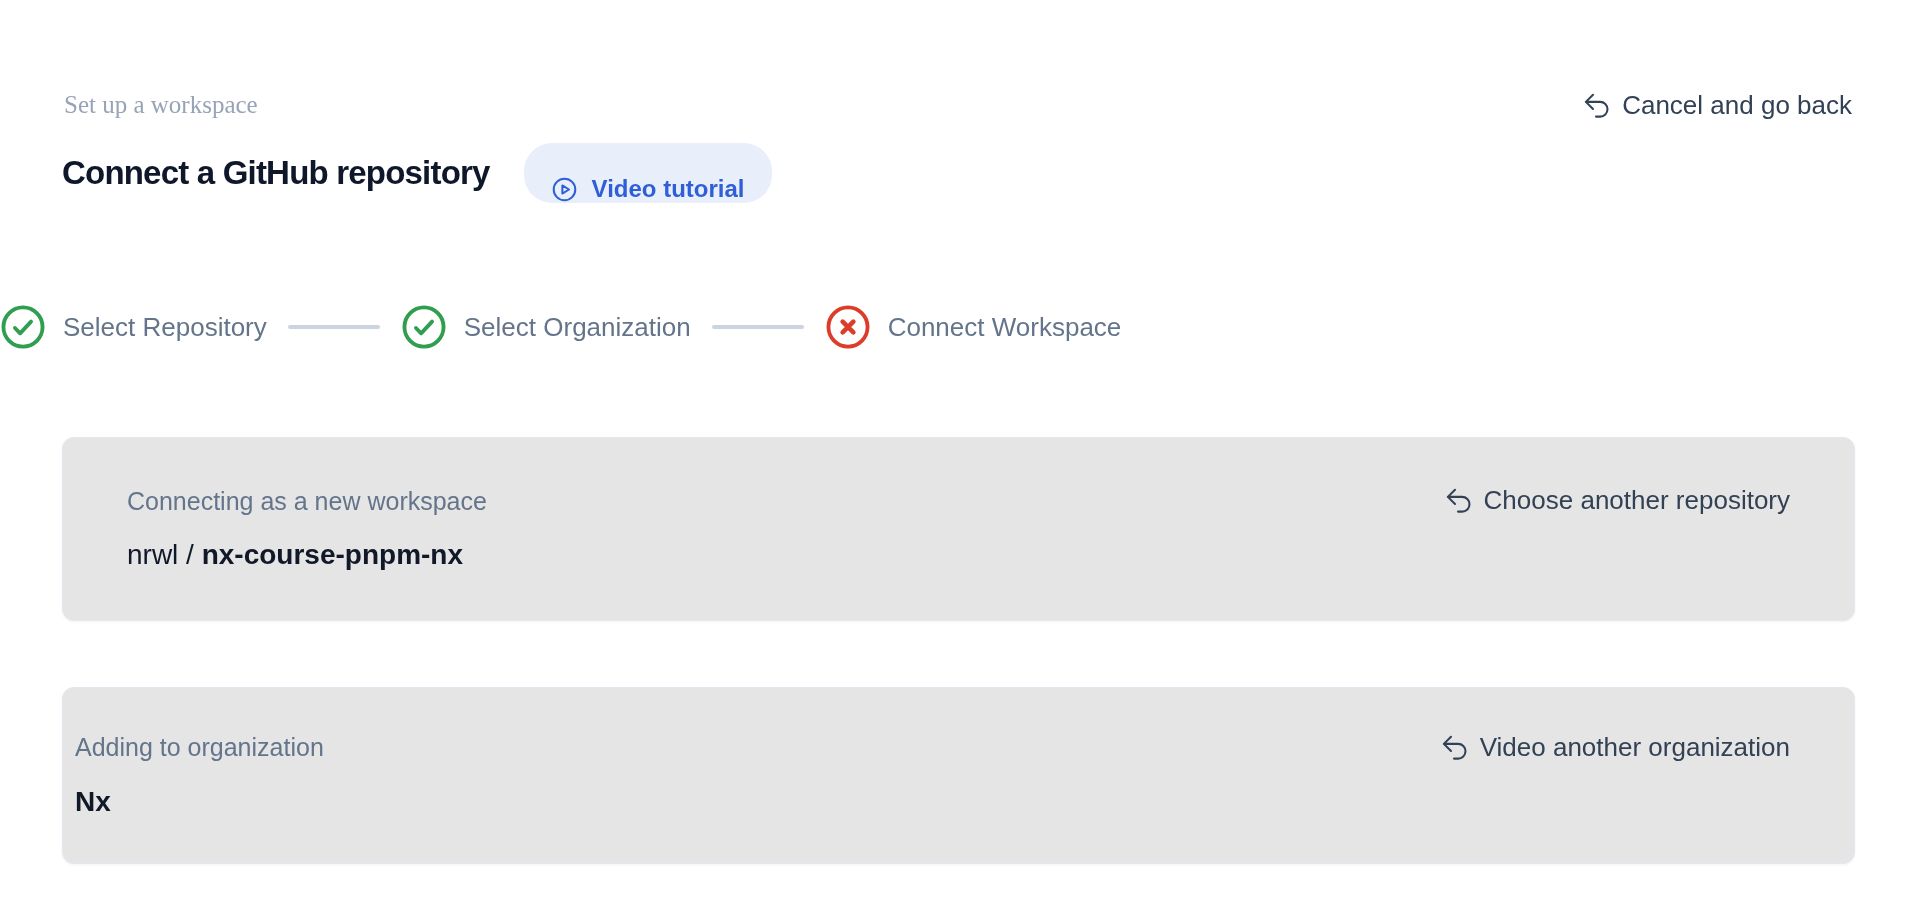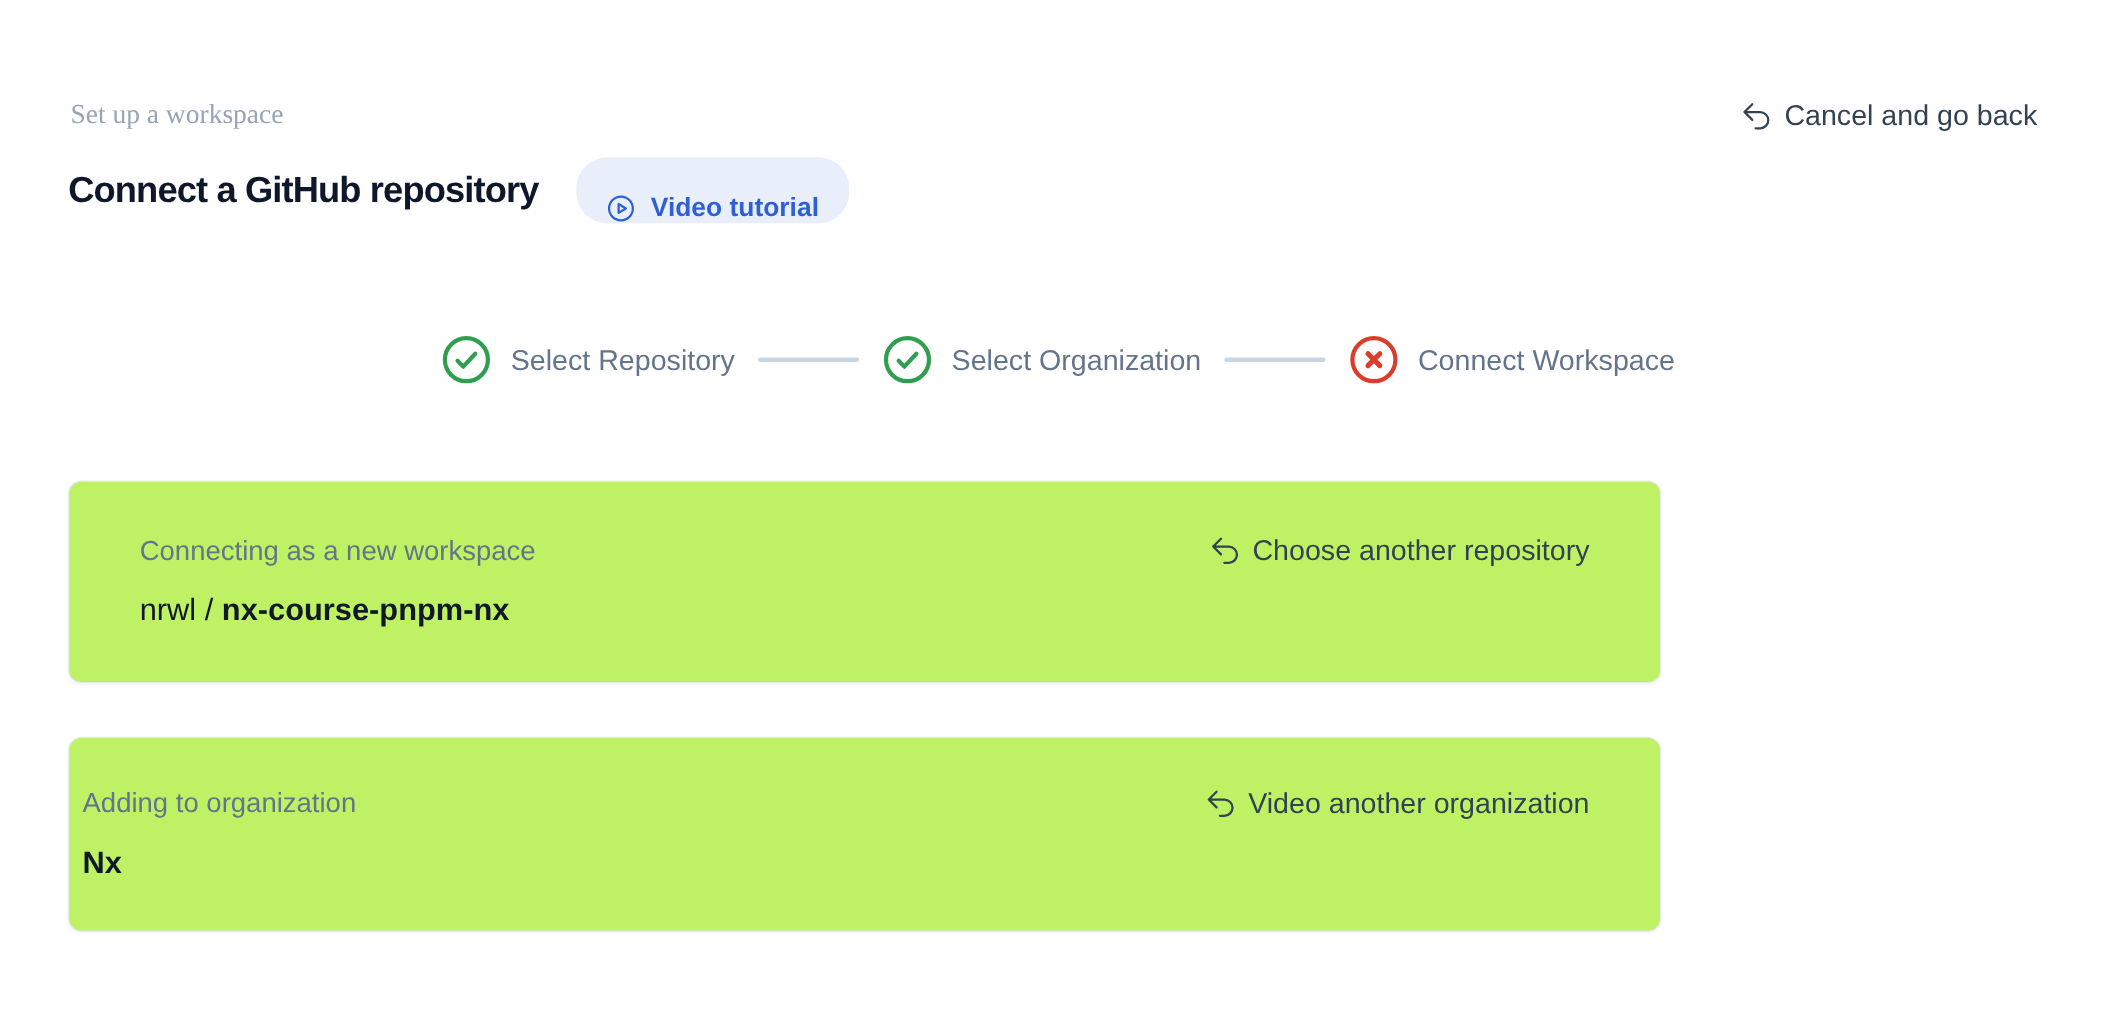--- a/index.html
+++ b/index.html
@@ -56,45 +56,45 @@
   }
   .undo-link .link-label{
     text-underline-offset:6px;
     text-decoration-thickness:1.5px;
   }
   .undo-link svg{display:block; flex:none;}
   .cancel-link{position:absolute; top:90px; right:72px;}
   
   .stepper{
     position:absolute; top:304px; left:0; right:0;
-    display:flex; align-items:center; justify-content:center;
+    display:flex; align-items:center; justify-content:flex-start;
   }
   .step{display:flex; align-items:center; gap:17px;}
   .step-icon{width:46px; height:46px; display:block; flex:none;}
   .step.complete .step-icon{color:var(--success-green);}
   .step.error .step-icon{color:var(--error-red);}
   .step-label{
     font-size:26px; font-weight:500; color:var(--muted); white-space:nowrap;
   }
   .connector{
     width:92px; height:4px; border-radius:2px;
     background:#cbd5e1; margin:0 21px; flex:none;
   }
   
   .card{
-    position:absolute; left:62px; width:1448px;
-    background:#bef264;
+    position:absolute; left:62px; width:1793px;
+    background:#e5e5e5;
     border:1px solid var(--card-border);
     border-radius:12px;
     box-shadow:0 1px 3px rgba(15,23,42,0.05);
     padding:0 64px;
     display:flex; flex-direction:column; justify-content:center;
   }
   .card-repo{top:437px; height:184px;}
-  .card-org{top:670px; height:177px;padding-left:12px;}
+  .card-org{top:687px; height:177px;padding-left:12px;}
   .card-row{
     display:flex; align-items:center; justify-content:space-between;
   }
   .card-label{font-size:25px; color:var(--muted); line-height:1.3;}
   .card-value{
     margin-top:20px; font-size:28px; line-height:1.3;
     color:#111827; font-weight:500;
   }
   .card-value strong{font-weight:700;}
 </style>

